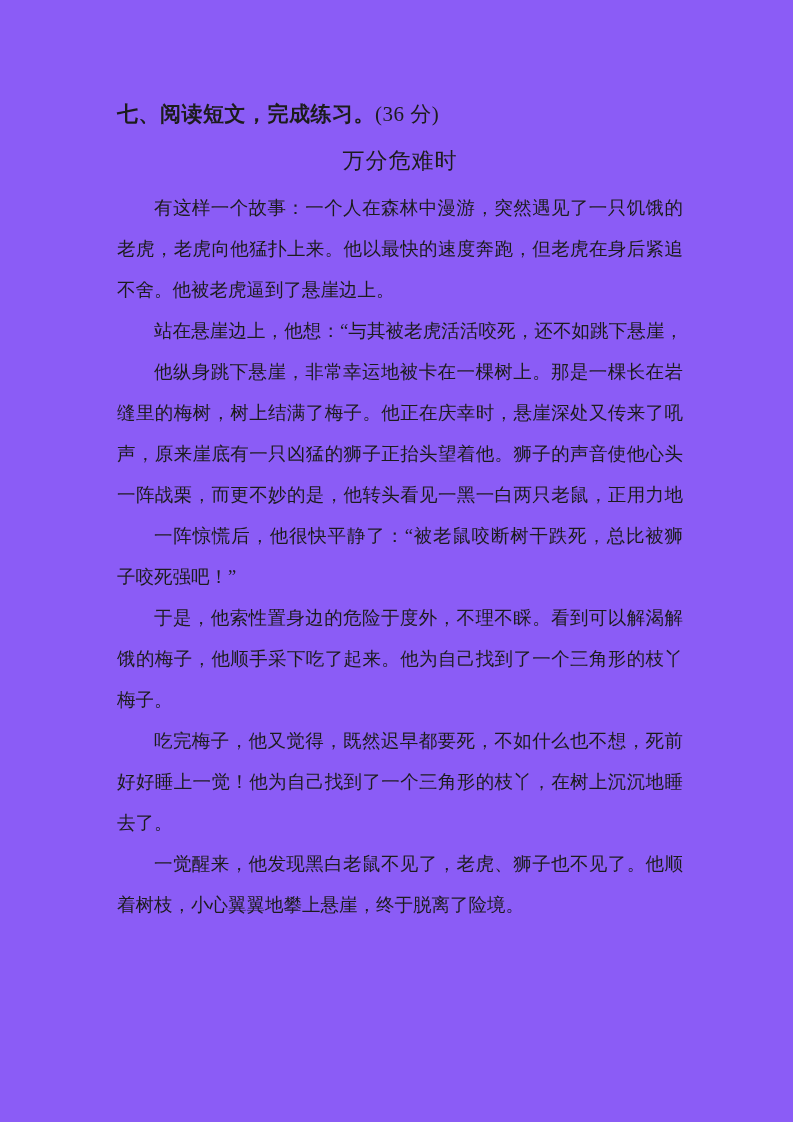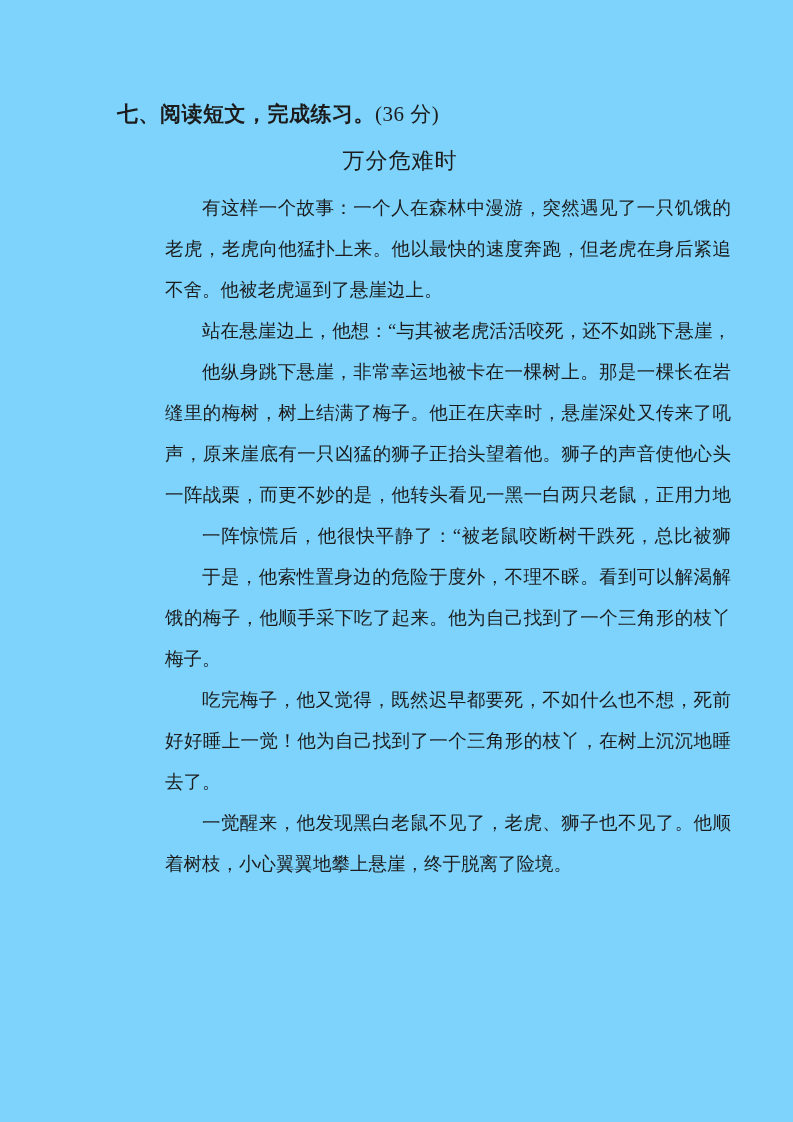--- a/index.html
+++ b/index.html
@@ -13,21 +13,21 @@
     position: relative;
     font-family: "Liberation Serif", serif;
     color: #1c1c1c;
     overflow: hidden;
   }
   .page {
     position: absolute;
     left: 0; top: 0;
     width: 793px;
     height: 1122px;
-    background: #7dd3fc;
+    background: #8b5cf6;
   }
   .section-header {
     position: absolute;
     top: 100px;
     left: 117px;
     width: 566px;
     font-family: "Liberation Sans", sans-serif;
     font-weight: bold;
     font-size: 21px;
     line-height: 28px;
@@ -50,21 +50,20 @@
     font-size: 22px;
     line-height: 30px;
     letter-spacing: 1px;
   }
   .passage-body {
     position: absolute;
     top: 188px;
     left: 117px;
     width: 566px;
     font-size: 18.5px;
-    margin-left: 48px;
   }
   .line {
     height: 41px;
     line-height: 41px;
     text-align: justify;
     text-align-last: justify;
     overflow: hidden;
     white-space: nowrap;
   }
   .line.first {
@@ -88,20 +87,21 @@
   <div class="passage-body">
       <div class="line first">有这样一个故事：一个人在森林中漫游，突然遇见了一只饥饿的</div>
       <div class="line">老虎，老虎向他猛扑上来。他以最快的速度奔跑，但老虎在身后紧追</div>
       <div class="line last">不舍。他被老虎逼到了悬崖边上。</div>
       <div class="line first">站在悬崖边上，他想：“与其被老虎活活咬死，还不如跳下悬崖，</div>
       <div class="line first">他纵身跳下悬崖，非常幸运地被卡在一棵树上。那是一棵长在岩</div>
       <div class="line">缝里的梅树，树上结满了梅子。他正在庆幸时，悬崖深处又传来了吼</div>
       <div class="line">声，原来崖底有一只凶猛的狮子正抬头望着他。狮子的声音使他心头</div>
       <div class="line">一阵战栗，而更不妙的是，他转头看见一黑一白两只老鼠，正用力地</div>
       <div class="line first">一阵惊慌后，他很快平静了：“被老鼠咬断树干跌死，总比被狮</div>
+      <div class="line last">子咬死强吧！”</div>
       <div class="line first">于是，他索性置身边的危险于度外，不理不睬。看到可以解渴解</div>
       <div class="line">饿的梅子，他顺手采下吃了起来。他为自己找到了一个三角形的枝丫</div>
       <div class="line last">梅子。</div>
       <div class="line first">吃完梅子，他又觉得，既然迟早都要死，不如什么也不想，死前</div>
       <div class="line">好好睡上一觉！他为自己找到了一个三角形的枝丫，在树上沉沉地睡</div>
       <div class="line last">去了。</div>
       <div class="line first">一觉醒来，他发现黑白老鼠不见了，老虎、狮子也不见了。他顺</div>
       <div class="line last">着树枝，小心翼翼地攀上悬崖，终于脱离了险境。</div>
     </div>
 

